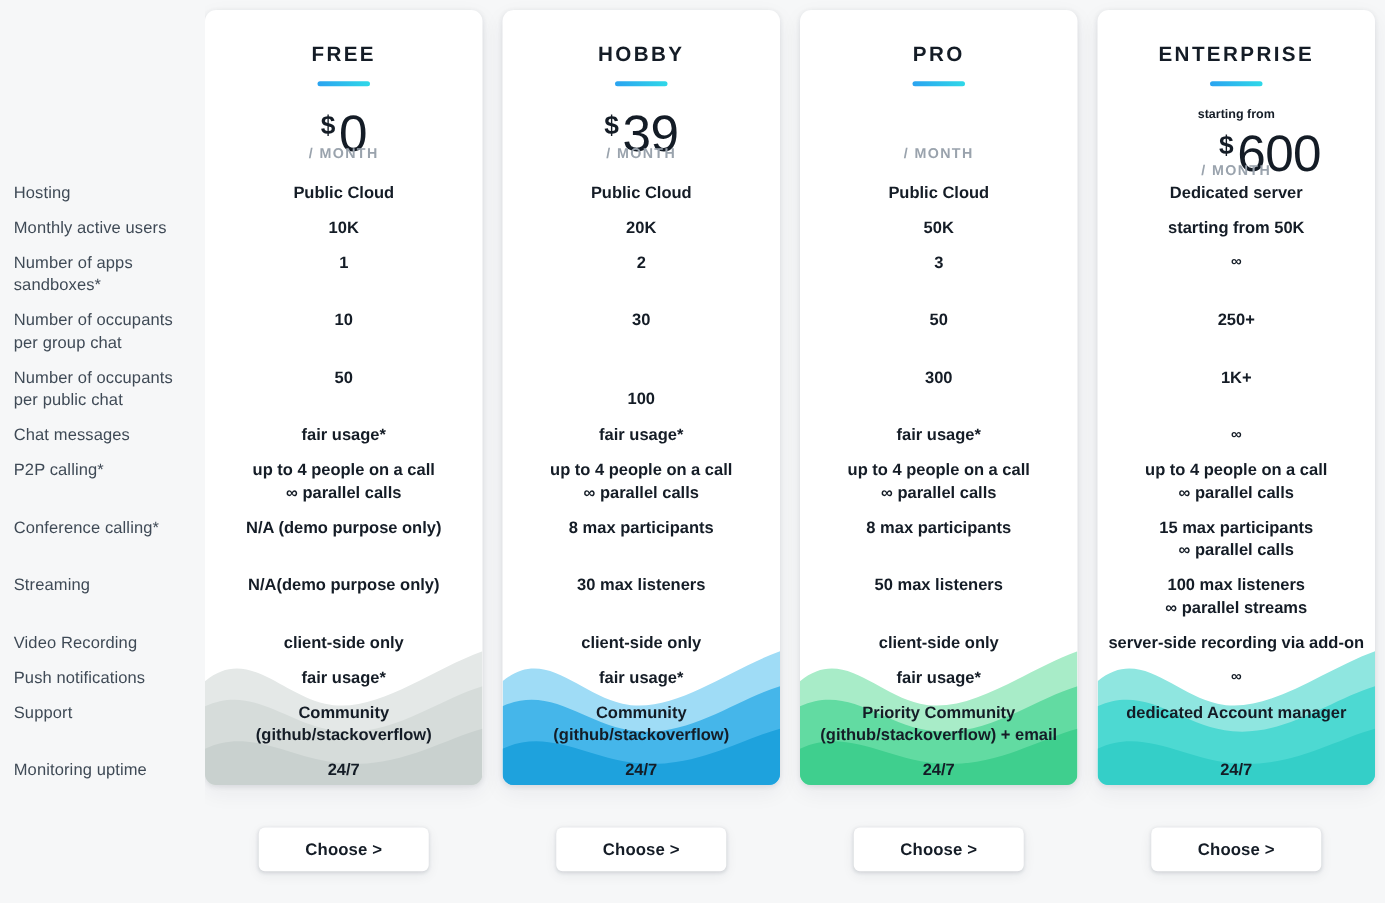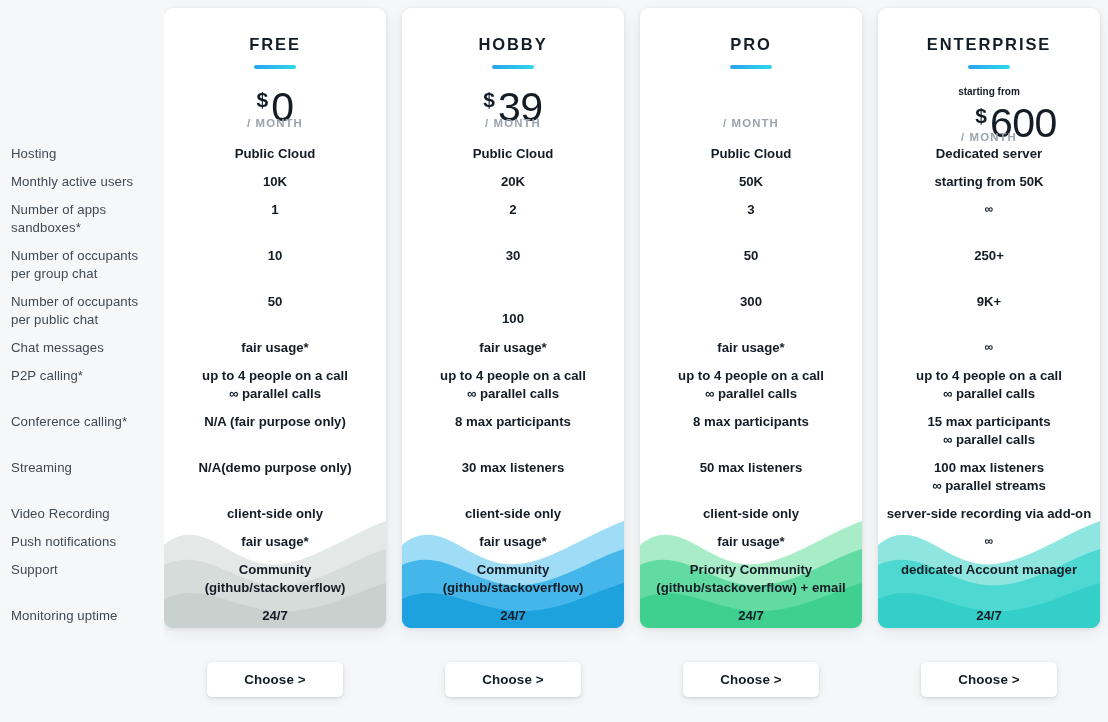--- a/index.html
+++ b/index.html
@@ -212,21 +212,21 @@
       <div class="accent-bar"></div>
       <div class="price-wrap std"><span class="currency">$</span><span class="amount">0</span></div>
       <div class="per-month std">/ MONTH</div>
       <div class="cell" style="top: 137px;">Public Cloud</div>
       <div class="cell" style="top: 165px;">10K</div>
       <div class="cell" style="top: 193px;">1</div>
       <div class="cell" style="top: 239px;">10</div>
       <div class="cell" style="top: 285px;">50</div>
       <div class="cell" style="top: 331px;">fair usage*</div>
       <div class="cell" style="top: 359px;">up to 4 people on a call<br>∞ parallel calls</div>
-      <div class="cell" style="top: 405px;">N/A (fair purpose only)</div>
+      <div class="cell" style="top: 405px;">N/A (demo purpose only)</div>
       <div class="cell" style="top: 451px;">N/A(demo purpose only)</div>
       <div class="cell" style="top: 497px;">client-side only</div>
       <div class="cell" style="top: 525px;">fair usage*</div>
       <div class="cell" style="top: 553px;">Community<br>(github/stackoverflow)</div>
       <div class="cell" style="top: 599px;">24/7</div>
     </div>
     <button class="choose-btn c0">Choose &gt;</button>
     <div class="card c1">
       <div class="waves">
   <svg viewBox="0 0 222 125" preserveAspectRatio="none" aria-hidden="true">
@@ -290,21 +290,21 @@
       </div>
       <div class="plan-name">ENTERPRISE</div>
       <div class="accent-bar"></div>
       <div class="starting-from">starting from</div>
       <div class="price-wrap ent"><span class="currency">$</span><span class="amount">600</span></div>
       <div class="per-month ent">/ MONTH</div>
       <div class="cell" style="top: 137px;">Dedicated server</div>
       <div class="cell" style="top: 165px;">starting from 50K</div>
       <div class="cell infinity" style="top: 193px;">∞</div>
       <div class="cell" style="top: 239px;">250+</div>
-      <div class="cell" style="top: 285px;">9K+</div>
+      <div class="cell" style="top: 285px;">1K+</div>
       <div class="cell infinity" style="top: 331px;">∞</div>
       <div class="cell" style="top: 359px;">up to 4 people on a call<br>∞ parallel calls</div>
       <div class="cell" style="top: 405px;">15 max participants<br>∞ parallel calls</div>
       <div class="cell" style="top: 451px;">100 max listeners<br>∞ parallel streams</div>
       <div class="cell" style="top: 497px;">server-side recording via add-on</div>
       <div class="cell infinity" style="top: 525px;">∞</div>
       <div class="cell" style="top: 553px;">dedicated Account manager</div>
       <div class="cell" style="top: 599px;">24/7</div>
     </div>
     <button class="choose-btn c3">Choose &gt;</button>

